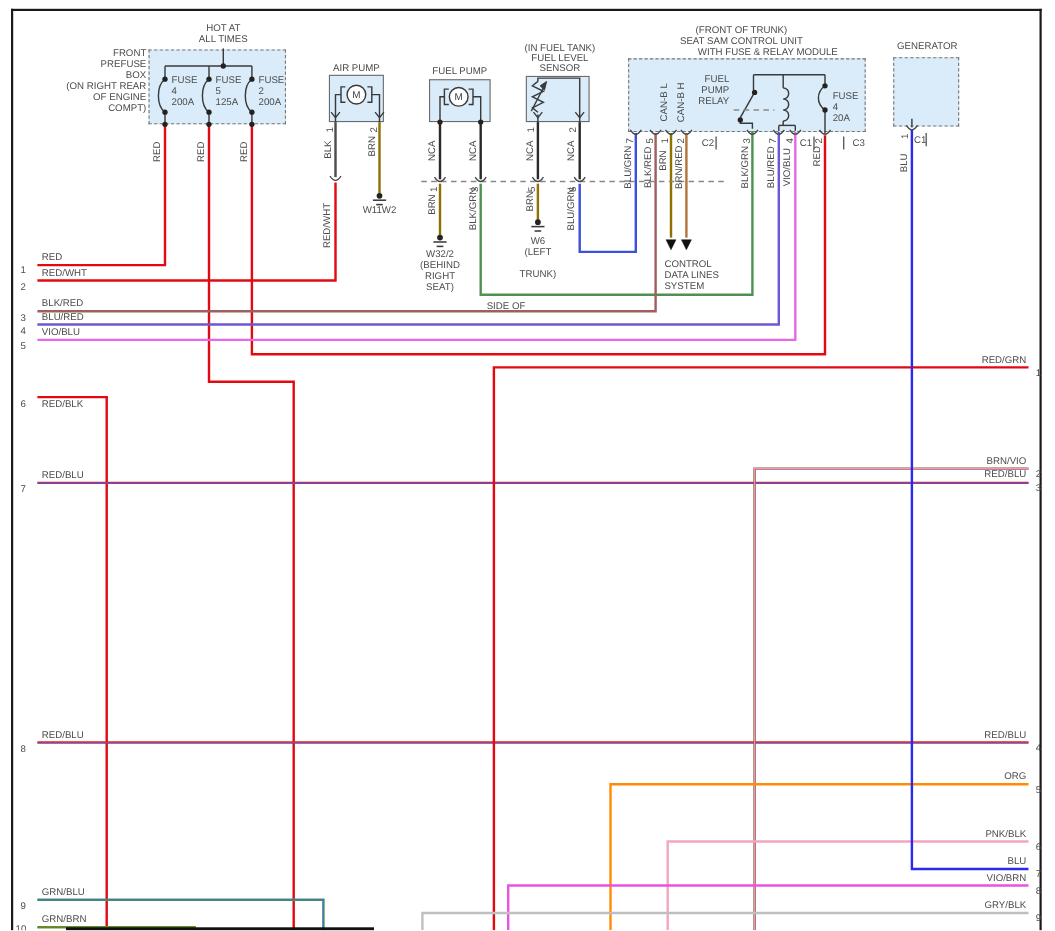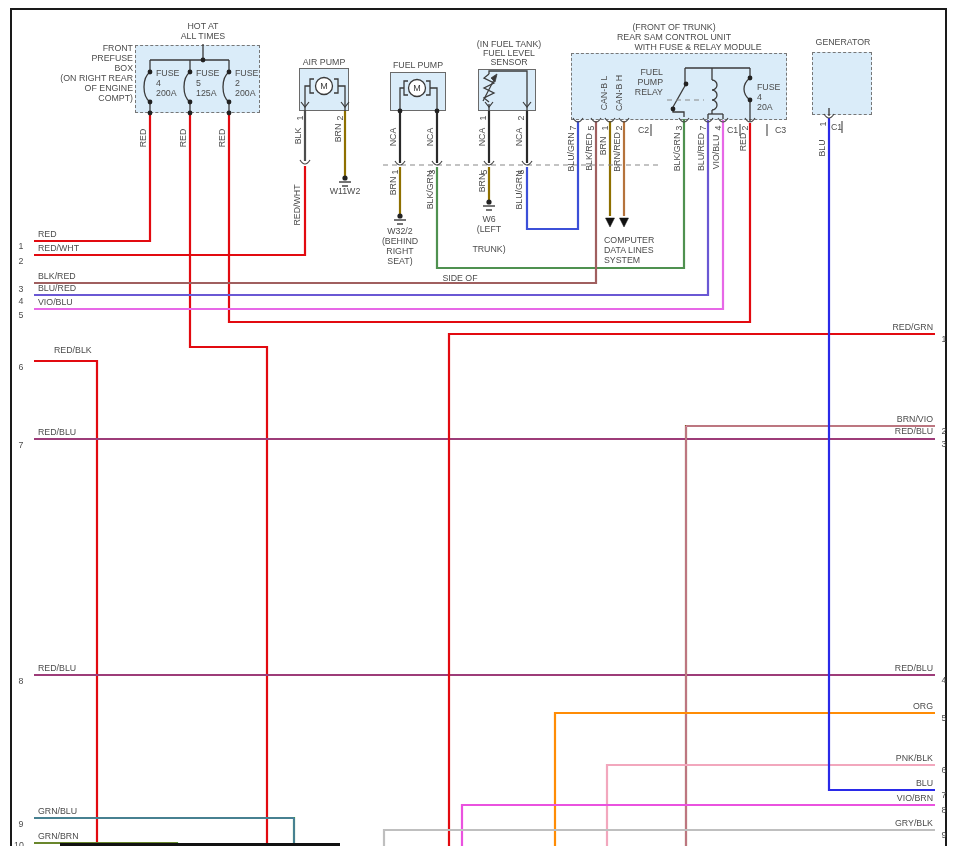--- a/index.html
+++ b/index.html
@@ -178,39 +178,39 @@
       <div class="t l" style="left: 196px; top: 93px;">125A</div>
       <div class="t l" style="left: 235px; top: 73px;">FUSE</div>
       <div class="t l" style="left: 235px; top: 83px;">2</div>
       <div class="t l" style="left: 235px; top: 93px;">200A</div>
       <div class="t" style="left: 324px; top: 62px;">AIR PUMP</div>
       <div class="t" style="left: 418px; top: 65px;">FUEL PUMP</div>
       <div class="t" style="left: 509px; top: 44px;">(IN FUEL TANK)</div>
       <div class="t" style="left: 509px; top: 53px; text-align: right;">FUEL LEVEL</div>
       <div class="t" style="left: 509px; top: 62px;">SENSOR</div>
       <div class="t" style="left: 674px; top: 27px;">(FRONT OF TRUNK)</div>
-      <div class="t" style="left: 674px; top: 37px;">REAR SAM CONTROL UNIT</div>
+      <div class="t" style="left: 674px; top: 37px;">SEAT SAM CONTROL UNIT</div>
       <div class="t" style="left: 674px; top: 47px; margin-left: 24px;">WITH FUSE &amp; RELAY MODULE</div>
       <div class="t" style="left: 843px; top: 42px;">GENERATOR</div>
       <div class="t r" style="left: 663px; top: 72px;">FUEL</div>
       <div class="t r" style="left: 663px; top: 82px;">PUMP</div>
       <div class="t r" style="left: 663px; top: 92px;">RELAY</div>
       <div class="t l" style="left: 757px; top: 87px;">FUSE</div>
       <div class="t l" style="left: 757px; top: 97px;">4</div>
       <div class="t l" style="left: 757px; top: 107px;">20A</div>
       <div class="t" style="left: 345px; top: 191px;">W11W2</div>
       <div class="t" style="left: 400px; top: 231px;">W32/2</div>
       <div class="t" style="left: 400px; top: 241px;">(BEHIND</div>
       <div class="t" style="left: 400px; top: 251px;">RIGHT</div>
       <div class="t" style="left: 400px; top: 261px;">SEAT)</div>
       <div class="t" style="left: 489px; top: 219px;">W6</div>
       <div class="t" style="left: 489px; top: 229px;">(LEFT</div>
       <div class="t" style="left: 460px; top: 239px; margin-top: 39px;">SIDE OF</div>
       <div class="t" style="left: 489px; top: 249px;">TRUNK)</div>
-      <div class="t l" style="left: 604px; top: 240px;">COMPUTER</div>
+      <div class="t l" style="left: 604px; top: 240px;">CONTROL</div>
       <div class="t l" style="left: 604px; top: 250px;">DATA LINES</div>
       <div class="t l" style="left: 604px; top: 260px;">SYSTEM</div>
       <div class="t l" style="left: 638px; top: 130px;">C2</div>
       <div class="t l" style="left: 727px; top: 130px;">C1</div>
       <div class="t l" style="left: 754px; top: 130px; padding-left: 21px;">C3</div>
       <div class="t l" style="left: 831px; top: 127px;">C1</div>
       <div class="t v" style="left: 143px; top: 138px;">RED</div>
       <div class="t v" style="left: 183px; top: 138px;">RED</div>
       <div class="t v" style="left: 222px; top: 138px;">RED</div>
       <div class="t v" style="left: 298px; top: 136px;">BLK</div>
@@ -256,21 +256,21 @@
       <div class="t l" style="left: 38px; top: 234px;">RED</div>
       <div class="t" style="left: 21px; top: 261px;">2</div>
       <div class="t l" style="left: 38px; top: 248px;">RED/WHT</div>
       <div class="t" style="left: 21px; top: 289px;">3</div>
       <div class="t l" style="left: 38px; top: 276px;">BLK/RED</div>
       <div class="t" style="left: 21px; top: 301px;">4</div>
       <div class="t l" style="left: 38px; top: 288px;">BLU/RED</div>
       <div class="t" style="left: 21px; top: 315px;">5</div>
       <div class="t l" style="left: 38px; top: 302px;">VIO/BLU</div>
       <div class="t" style="left: 21px; top: 367px;">6</div>
-      <div class="t l" style="left: 38px; top: 350px; margin-left: 16px;">RED/BLK</div>
+      <div class="t l" style="left: 38px; top: 367px;">RED/BLK</div>
       <div class="t" style="left: 21px; top: 445px;">7</div>
       <div class="t l" style="left: 38px; top: 432px;">RED/BLU</div>
       <div class="t" style="left: 21px; top: 681px;">8</div>
       <div class="t l" style="left: 38px; top: 668px;">RED/BLU</div>
       <div class="t" style="left: 21px; top: 824px;">9</div>
       <div class="t l" style="left: 38px; top: 811px;">GRN/BLU</div>
       <div class="t" style="left: 19px; top: 845px;">10</div>
       <div class="t l" style="left: 38px; top: 836px;">GRN/BRN</div>
       <div class="t r" style="left: 933px; top: 327px;">RED/GRN</div>
       <div class="t" style="left: 944px; top: 339px;">1</div>

